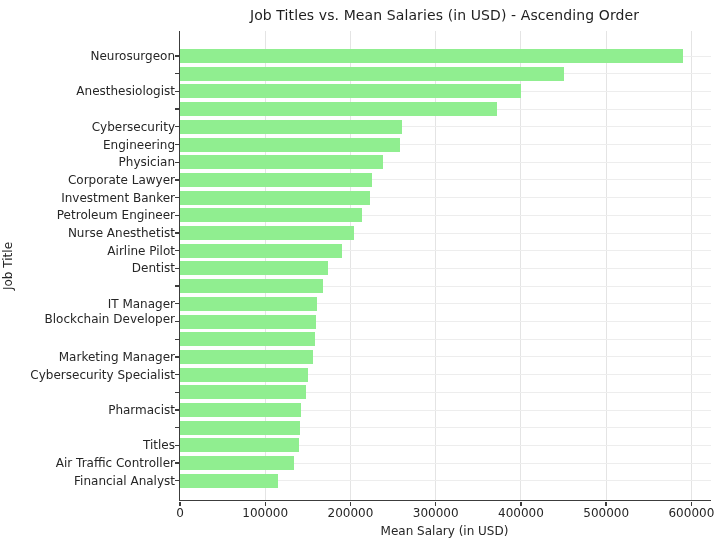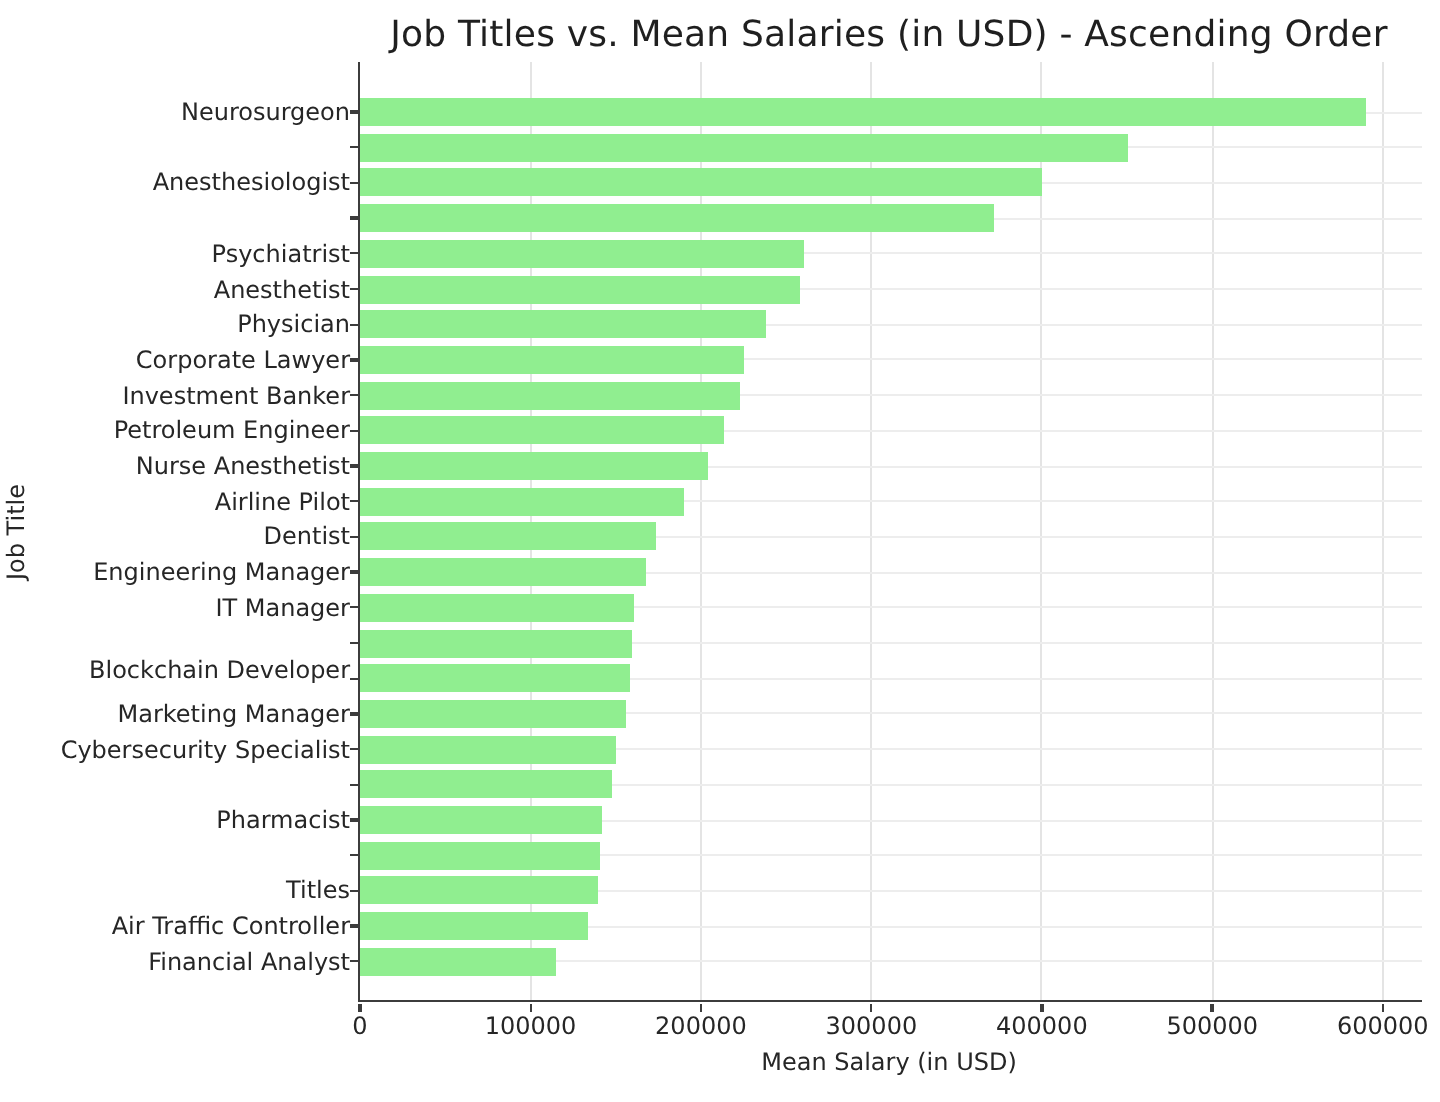--- a/index.html
+++ b/index.html
@@ -3,21 +3,21 @@
 <meta charset="utf-8">
 <style>
   html,body{margin:0;padding:0;background:#fff;}
   .fig{
     position:relative;width:720px;height:551px;background:#ffffff;
     font-family:"DejaVu Sans","Liberation Sans",sans-serif;color:#262626;
     overflow:hidden;
   }
   .title{
     position:absolute;left:179px;width:531px;top:7px;
-    text-align:center;font-size:18px;color:#1f1f1f;letter-spacing:0.1px;
+    text-align:center;font-size:14px;color:#1f1f1f;letter-spacing:0.1px;
   }
   .ylabel{
     position:absolute;left:-117px;top:259px;width:250px;text-align:center;
     transform:rotate(-90deg);font-size:12px;color:#262626;
   }
   .xlabel{
     position:absolute;left:179px;width:531px;top:524px;
     text-align:center;font-size:12px;color:#262626;
   }
   .plot{
@@ -74,25 +74,25 @@
       <div class="bar" style="top: 35.7px; width: 383.547px; background: rgb(144, 238, 144);"></div>
       <div class="hgrid" style="top: 59.9px;"></div>
       <div class="ytick" style="top: 59.7px;"></div>
       <div class="ylab" style="top: 53.4px;">Anesthesiologist</div>
       <div class="bar" style="top: 53.4px; width: 340.931px; background: rgb(144, 238, 144);"></div>
       <div class="hgrid" style="top: 77.6px;"></div>
       <div class="ytick" style="top: 77.4px;"></div>
       <div class="bar" style="top: 71.1px; width: 317.066px; background: rgb(144, 238, 144);"></div>
       <div class="hgrid" style="top: 95.3px;"></div>
       <div class="ytick" style="top: 95.1px;"></div>
-      <div class="ylab" style="top: 88.8px;">Psychiatrist</div>
+      <div class="ylab" style="top: 88.8px;">Cybersecurity</div>
       <div class="bar" style="top: 88.8px; width: 221.605px; background: rgb(144, 238, 144);"></div>
       <div class="hgrid" style="top: 113px;"></div>
       <div class="ytick" style="top: 112.8px;"></div>
-      <div class="ylab" style="top: 106.5px;">Anesthetist</div>
+      <div class="ylab" style="top: 106.5px;">Engineering</div>
       <div class="bar" style="top: 106.5px; width: 219.9px; background: rgb(144, 238, 144);"></div>
       <div class="hgrid" style="top: 130.7px;"></div>
       <div class="ytick" style="top: 130.5px;"></div>
       <div class="ylab" style="top: 124.2px;">Physician</div>
       <div class="bar" style="top: 124.2px; width: 202.854px; background: rgb(144, 238, 144);"></div>
       <div class="hgrid" style="top: 148.4px;"></div>
       <div class="ytick" style="top: 148.2px;"></div>
       <div class="ylab" style="top: 141.9px;">Corporate Lawyer</div>
       <div class="bar" style="top: 141.9px; width: 191.774px; background: rgb(144, 238, 144);"></div>
       <div class="hgrid" style="top: 166.1px;"></div>
@@ -110,29 +110,28 @@
       <div class="hgrid" style="top: 219.2px;"></div>
       <div class="ytick" style="top: 219px;"></div>
       <div class="ylab" style="top: 212.7px;">Airline Pilot</div>
       <div class="bar" style="top: 212.7px; width: 161.942px; background: rgb(144, 238, 144);"></div>
       <div class="hgrid" style="top: 236.9px;"></div>
       <div class="ytick" style="top: 236.7px;"></div>
       <div class="ylab" style="top: 230.4px;">Dentist</div>
       <div class="bar" style="top: 230.4px; width: 148.305px; background: rgb(144, 238, 144);"></div>
       <div class="hgrid" style="top: 254.6px;"></div>
       <div class="ytick" style="top: 254.4px;"></div>
-      <div class="ylab" style="top: 248.1px;">Engineering Manager</div>
       <div class="bar" style="top: 248.1px; width: 143.191px; background: rgb(144, 238, 144);"></div>
       <div class="hgrid" style="top: 272.3px;"></div>
       <div class="ytick" style="top: 272.1px;"></div>
       <div class="ylab" style="top: 265.8px;">IT Manager</div>
       <div class="bar" style="top: 265.8px; width: 137.225px; background: rgb(144, 238, 144);"></div>
       <div class="hgrid" style="top: 290px;"></div>
       <div class="ytick" style="top: 289.8px;"></div>
-      <div class="ylab" style="top: 297px;">Blockchain Developer</div>
+      <div class="ylab" style="top: 281px;">Blockchain Developer</div>
       <div class="bar" style="top: 283.5px; width: 136.372px; background: rgb(144, 238, 144);"></div>
       <div class="hgrid" style="top: 307.7px;"></div>
       <div class="ytick" style="top: 307.5px;"></div>
       <div class="bar" style="top: 301.2px; width: 134.668px; background: rgb(144, 238, 144);"></div>
       <div class="hgrid" style="top: 325.4px;"></div>
       <div class="ytick" style="top: 325.2px;"></div>
       <div class="ylab" style="top: 318.9px;">Marketing Manager</div>
       <div class="bar" style="top: 318.9px; width: 132.963px; background: rgb(144, 238, 144);"></div>
       <div class="hgrid" style="top: 343.1px;"></div>
       <div class="ytick" style="top: 342.9px;"></div>

